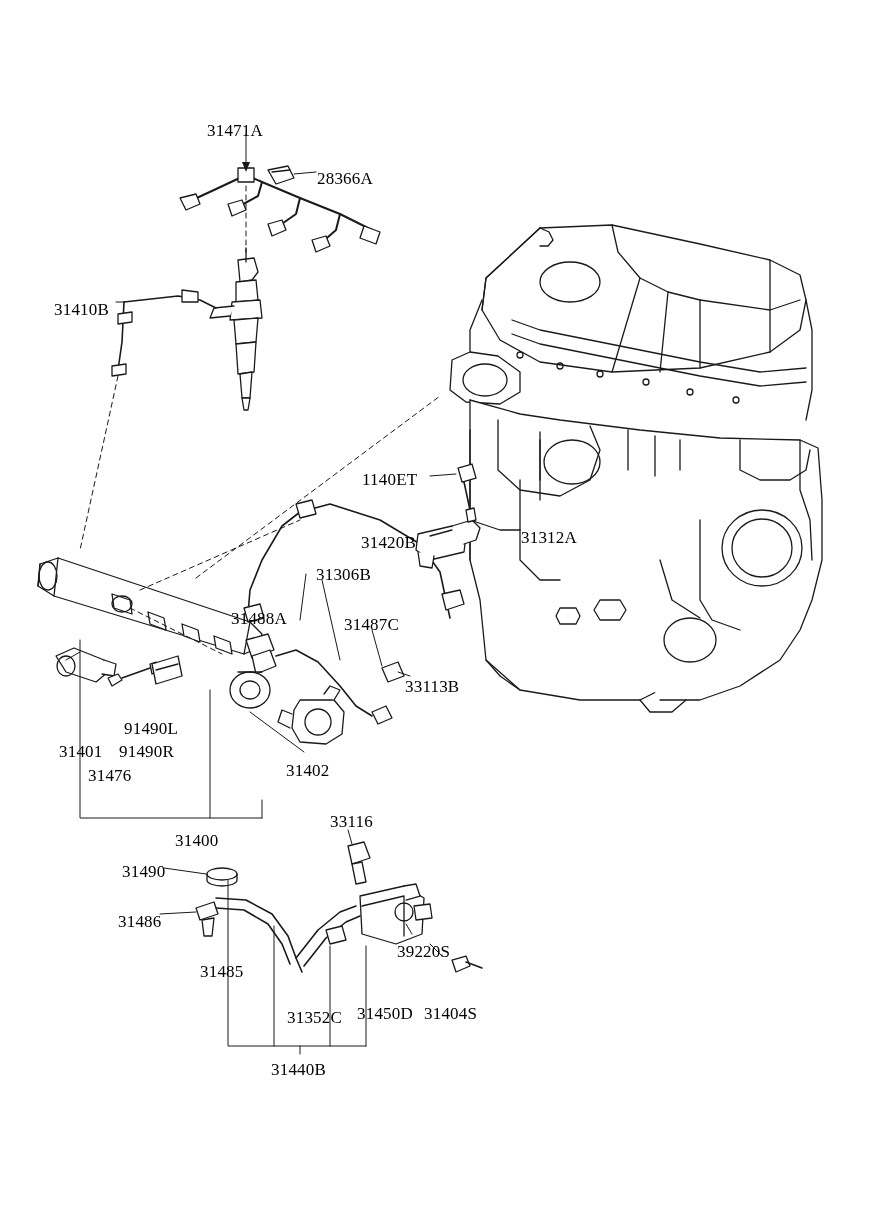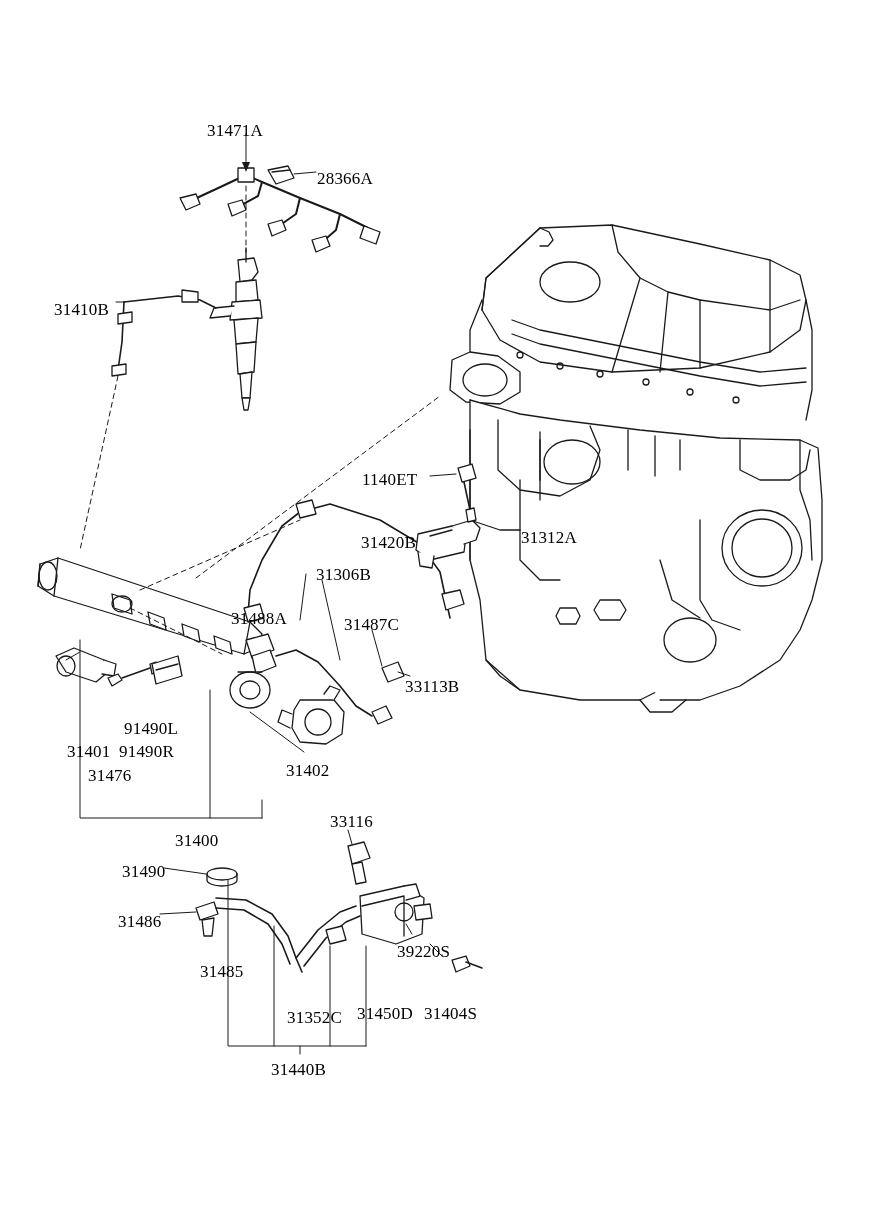--- a/index.html
+++ b/index.html
@@ -262,21 +262,21 @@
   <div class="part-label" style="left:54px;  top:300px;">31410B</div>
   <div class="part-label" style="left:362px; top:470px;">1140ET</div>
   <div class="part-label" style="left:361px; top:505px;margin-top:28px;">31420B</div>
   <div class="part-label" style="left:521px; top:528px;">31312A</div>
   <div class="part-label" style="left:293px; top:565px;margin-left:23px;">31306B</div>
   <div class="part-label" style="left:231px; top:609px;">31488A</div>
   <div class="part-label" style="left:344px; top:615px;">31487C</div>
   <div class="part-label" style="left:405px; top:677px;">33113B</div>
   <div class="part-label" style="left:124px; top:719px;">91490L</div>
   <div class="part-label" style="left:119px; top:742px;text-align:center;">91490R</div>
-  <div class="part-label" style="left:59px;  top:742px;margin-left:8px;">31401</div>
+  <div class="part-label" style="left:59px;  top:742px;">31401</div>
   <div class="part-label" style="left:88px;  top:766px;">31476</div>
   <div class="part-label" style="left:286px; top:761px;">31402</div>
   <div class="part-label" style="left:330px; top:812px;">33116</div>
   <div class="part-label" style="left:175px; top:831px;">31400</div>
   <div class="part-label" style="left:122px; top:862px;">31490</div>
   <div class="part-label" style="left:118px; top:912px;">31486</div>
   <div class="part-label" style="left:381px; top:942px;margin-left:16px;">39220S</div>
   <div class="part-label" style="left:200px; top:962px;">31485</div>
   <div class="part-label" style="left:287px; top:980px;margin-top:28px;">31352C</div>
   <div class="part-label" style="left:357px; top:1004px;">31450D</div>

